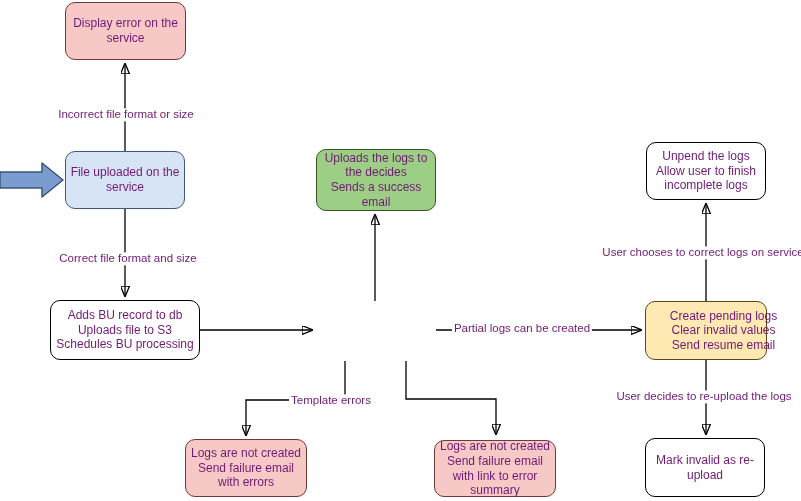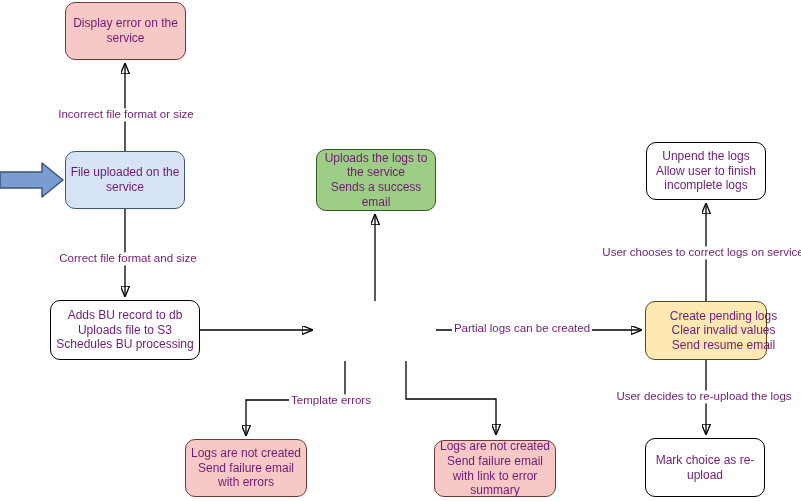--- a/index.html
+++ b/index.html
@@ -70,39 +70,39 @@
 
   <div class="node white" style="left:50px;top:300px;width:150px;height:60px">
     <span>Adds BU record to db
 Uploads file to S3
 Schedules BU processing</span>
   </div>
 
 
   <div class="node green" style="left:316px;top:149px;width:120px;height:62px">
     <span>Uploads the logs to
-the service
+the decides
 Sends a success
 email</span>
   </div>
 
   <div class="node yellow" style="left:645px;top:301px;width:122px;height:59px">
     <span>Create pending logs
 Clear invalid values
 Send resume email</span>
   </div>
 
   <div class="node white" style="left:646px;top:142px;width:120px;height:58px">
     <span>Unpend the logs
 Allow user to finish
 incomplete logs</span>
   </div>
 
   <div class="node white" style="left:645px;top:438px;width:120px;height:59px">
-    <span>Mark choice as re-
+    <span>Mark invalid as re-
 upload</span>
   </div>
 
   <div class="node pink" style="left:185px;top:439px;width:122px;height:58px">
     <span>Logs are not created
 Send failure email
 with errors</span>
   </div>
 
   <div class="node pink" style="left:434px;top:440px;width:122px;height:57px">

